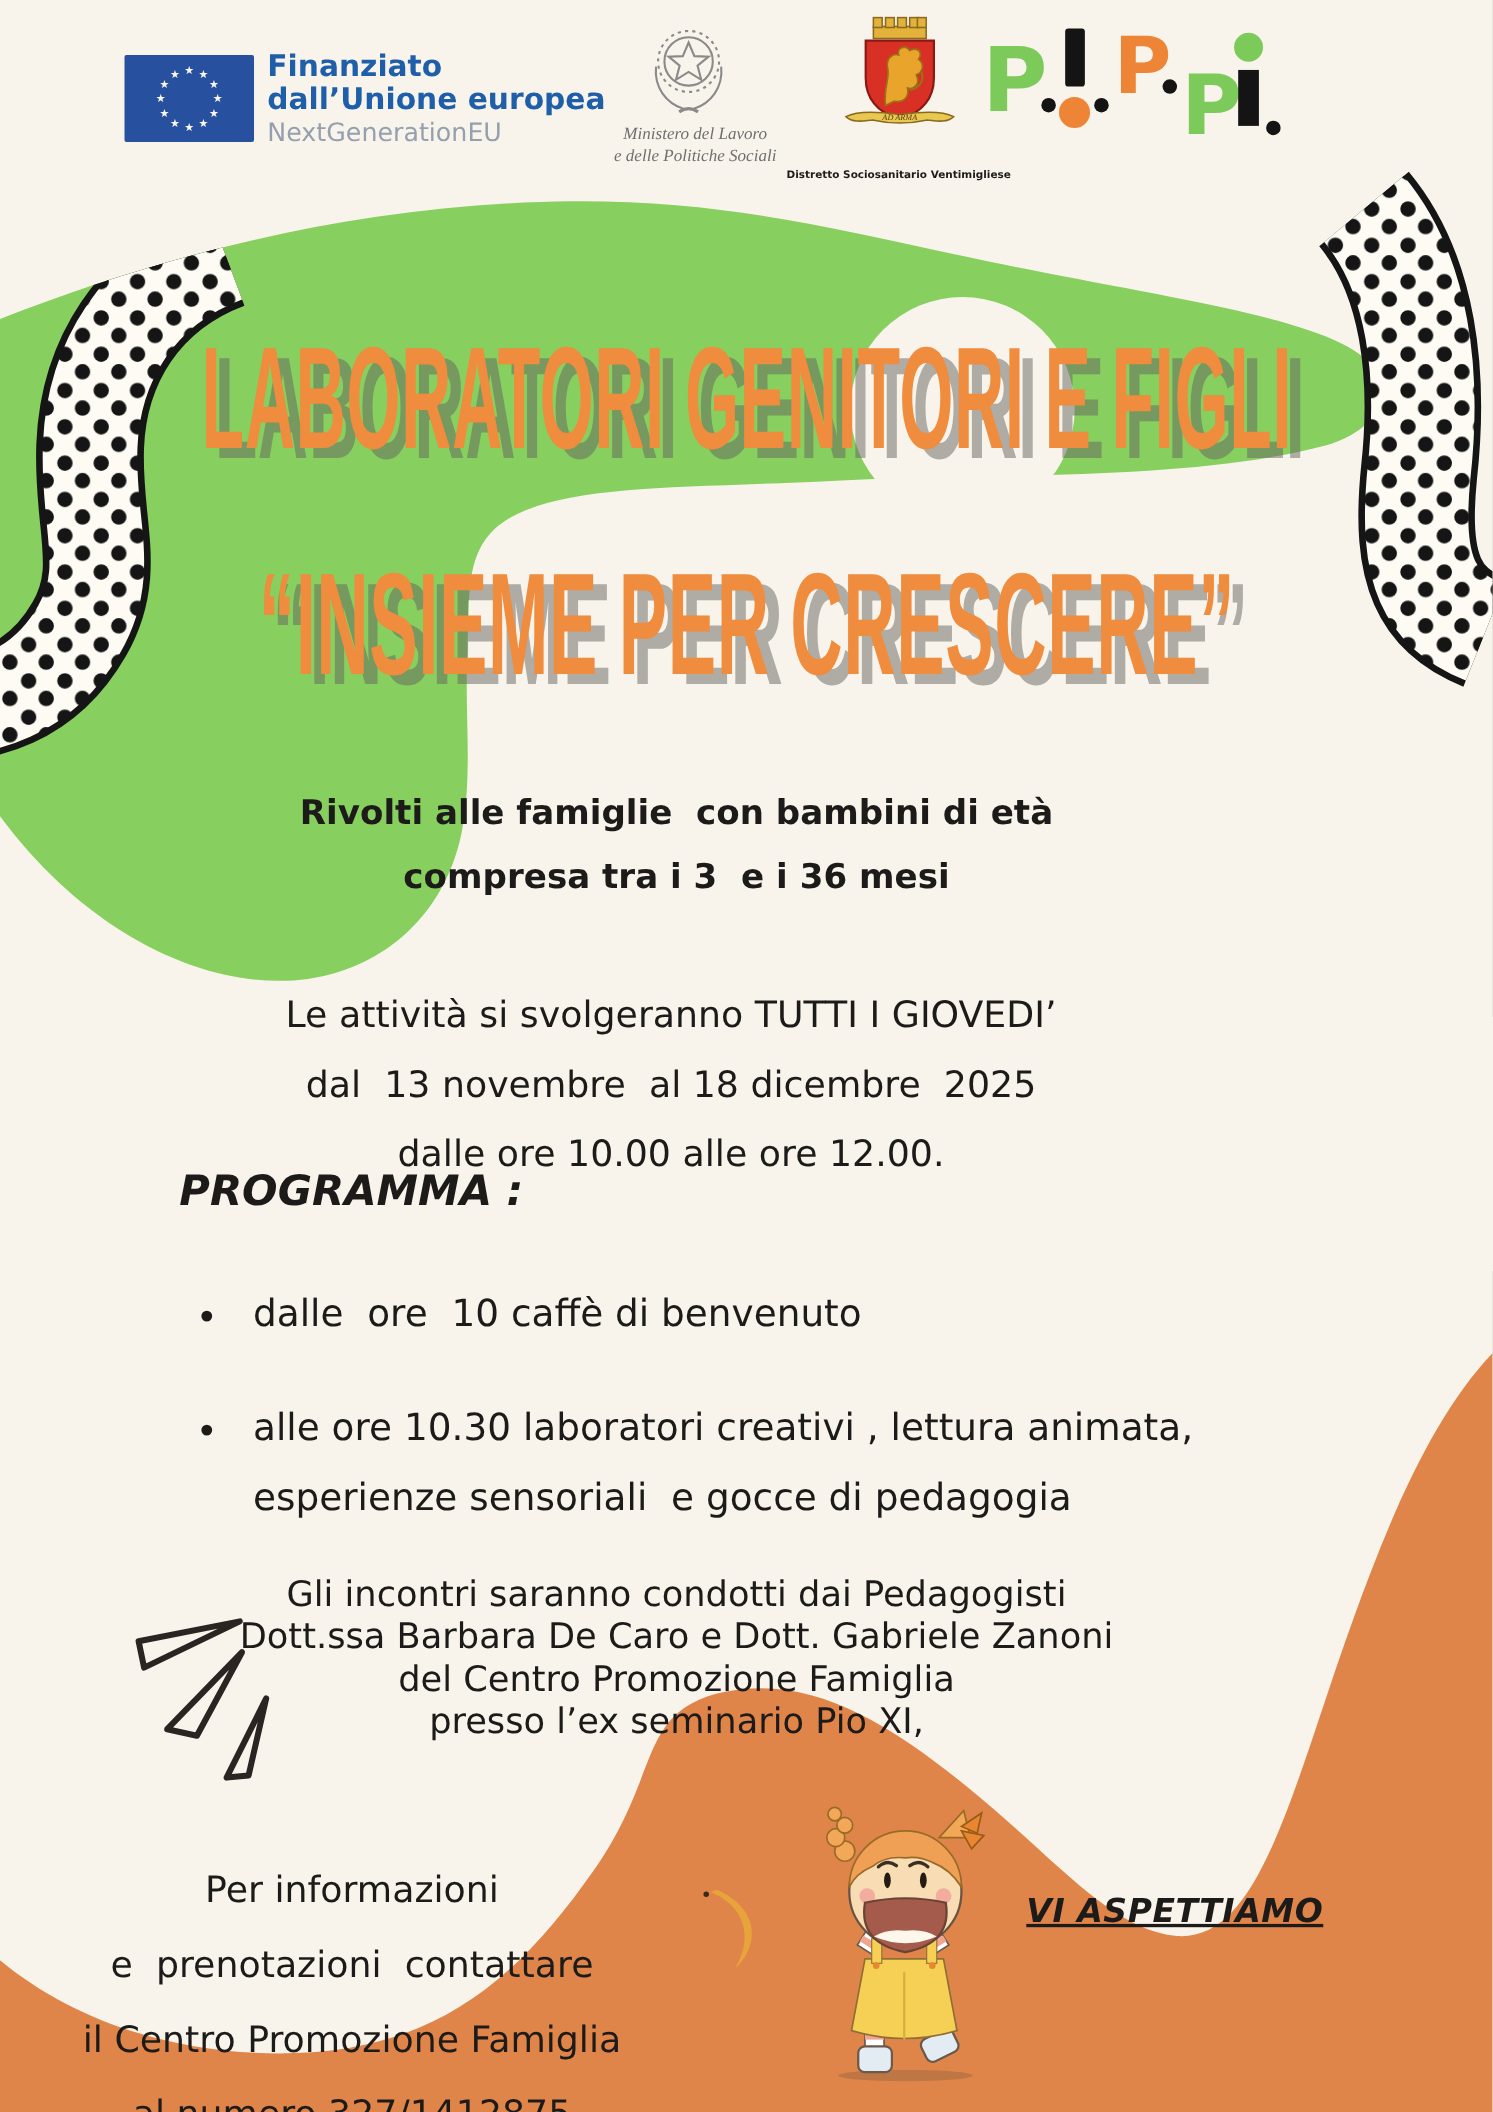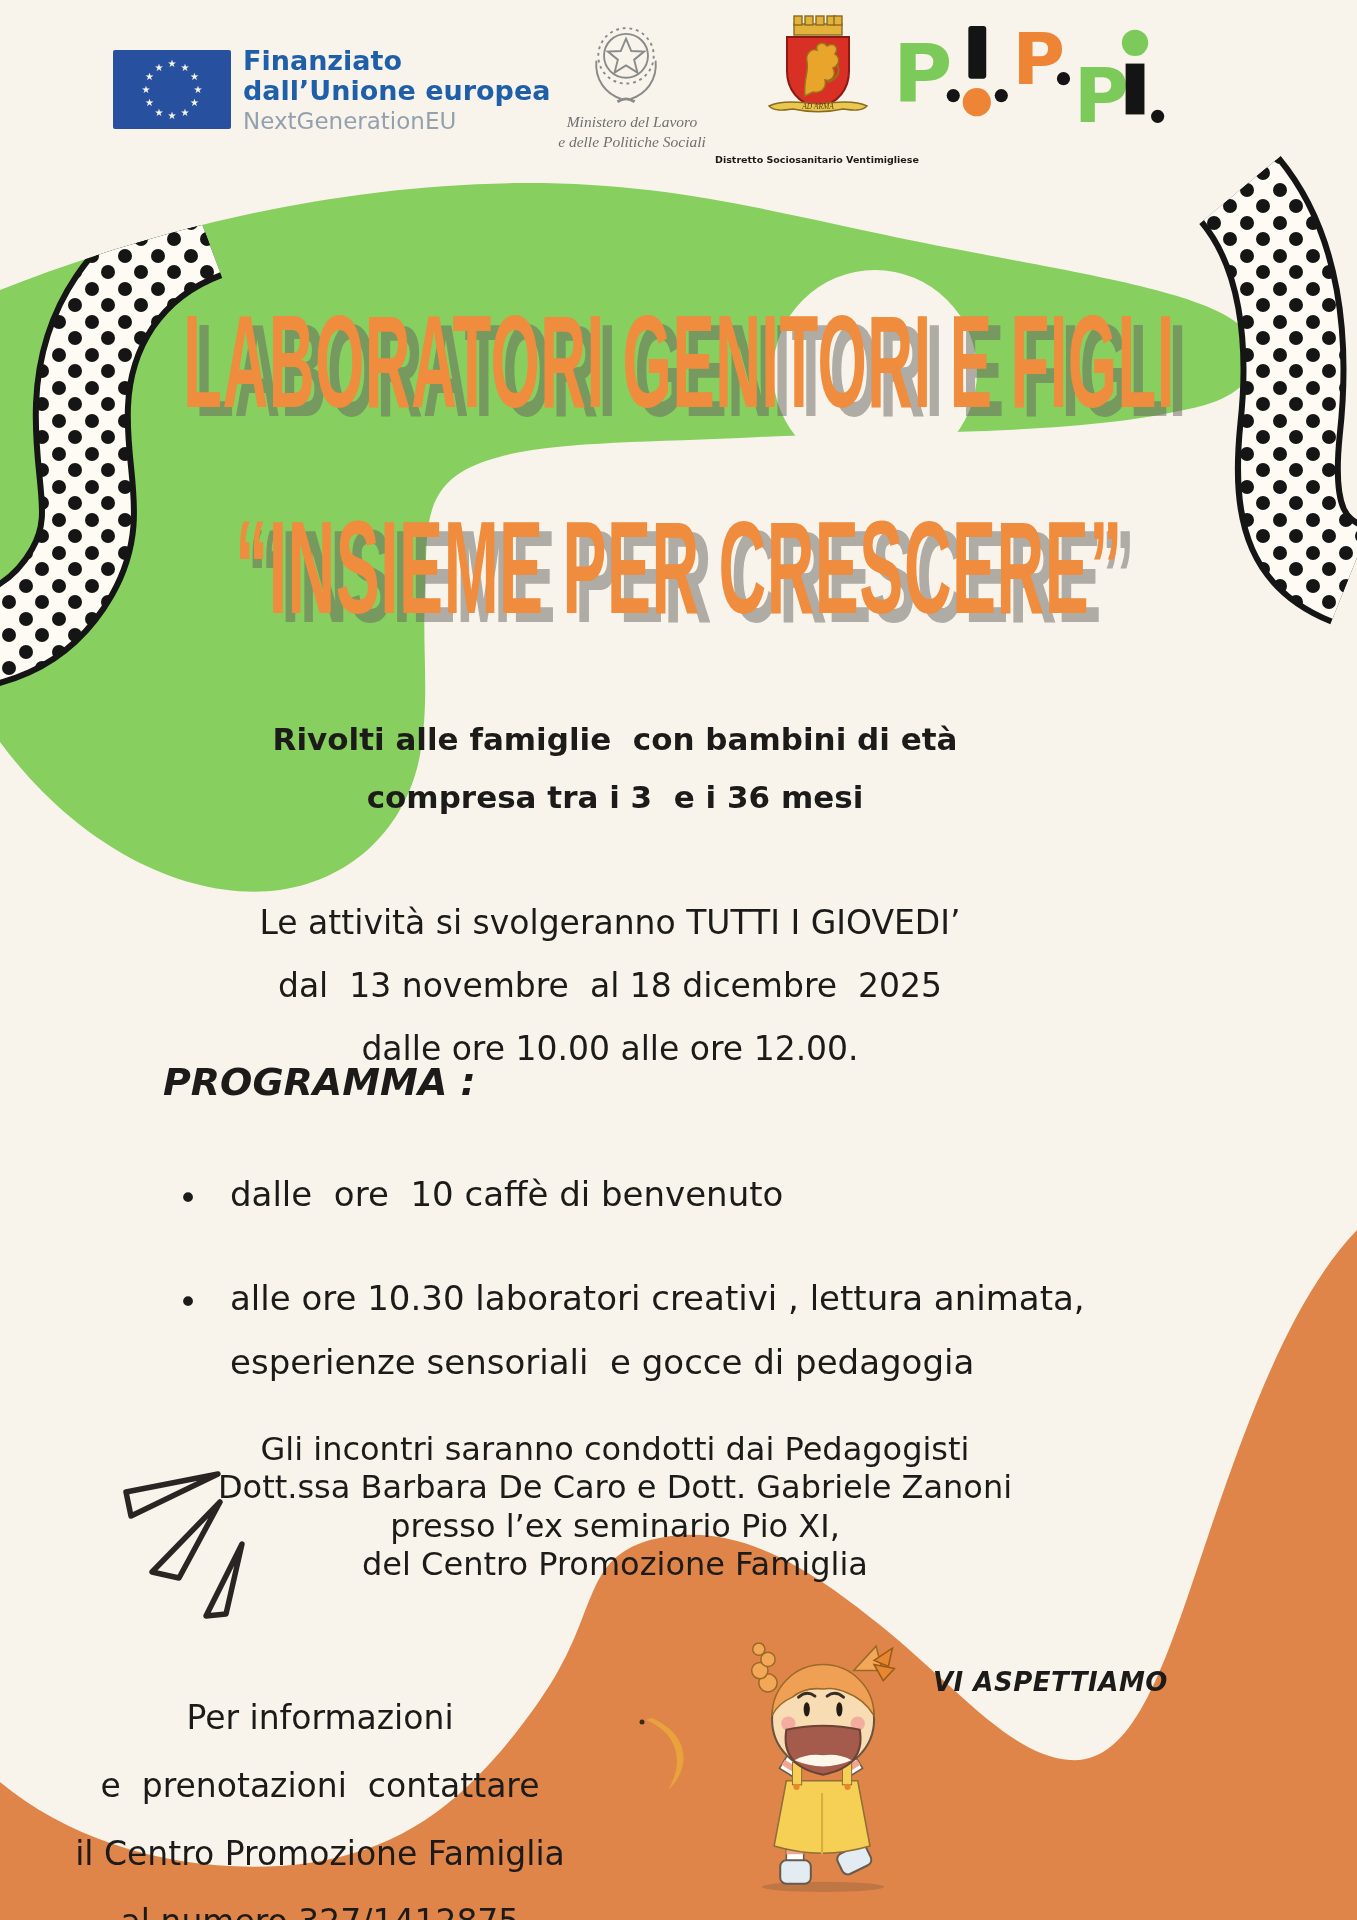--- a/index.html
+++ b/index.html
@@ -31,22 +31,22 @@
   .t2{top:502px;transform:translateX(-50%) scaleX(0.50);}
 
   .audience{left:0;top:700px;width:1230px;text-align:center;font-weight:bold;
      font-size:31px;line-height:1.24;}
   .schedule{left:0;top:882px;width:1220px;text-align:center;font-size:33px;line-height:1.3;}
   .prog-head{left:163px;top:1060px;font-size:38px;font-weight:bold;font-style:italic;}
   .prog-list{left:178px;top:1172px;width:960px;font-size:34px;line-height:1.3;}
   .prog-item{position:relative;padding-left:52px;margin-bottom:60px;}
   .bullet{position:absolute;left:0;top:4px;font-size:34px;}
   .speakers{left:0;top:1430px;width:1230px;text-align:center;font-size:32px;line-height:1.2;}
-  .await{left:933px;top:1667px;font-size:26px;font-weight:bold;font-style:italic;
-     letter-spacing:.5px;}
+  .await{left:933px;top:1720px;font-size:30px;font-weight:bold;font-style:italic;
+     letter-spacing:.5px;text-decoration:underline;}
   .contact{left:28px;top:1674px;width:584px;text-align:center;font-size:33px;line-height:1.45;}
   .contact .b{font-weight:normal;}
 
   .arrow-doodle{left:118px;top:1462px;width:152px;height:158px;}
   .crescent{left:628px;top:1716px;width:72px;height:80px;}
   .girl{left:733px;top:1640px;width:174px;height:255px;}
 </style>
 </head>
 <body>
 
@@ -188,22 +188,22 @@
     <div class="prog-item">
       <span class="bullet">•</span>
       <div class="pre">alle ore 10.30 laboratori creativi , lettura animata,</div>
       <div class="pre">esperienze sensoriali  e gocce di pedagogia</div>
     </div>
   </div>
 
   <div class="abs speakers">
     <div>Gli incontri saranno condotti dai Pedagogisti</div>
     <div>Dott.ssa Barbara De Caro e Dott. Gabriele Zanoni</div>
+    <div>del Centro Promozione Famiglia</div>
     <div>presso l’ex seminario Pio XI,</div>
-    <div>del Centro Promozione Famiglia</div>
   </div>
 
   <svg class="abs arrow-doodle" viewBox="0 0 152 158">
     <g stroke="#2A2522" stroke-width="5.5" fill="#F8F4EB" stroke-linejoin="round">
       <path d="M8,30 L100,12 L13,54 Z"></path>
       <path d="M34,110 L102,40 L61,116 Z"></path>
       <path d="M88,154 L124,82 L108,152 Z"></path>
     </g>
   </svg>
 

